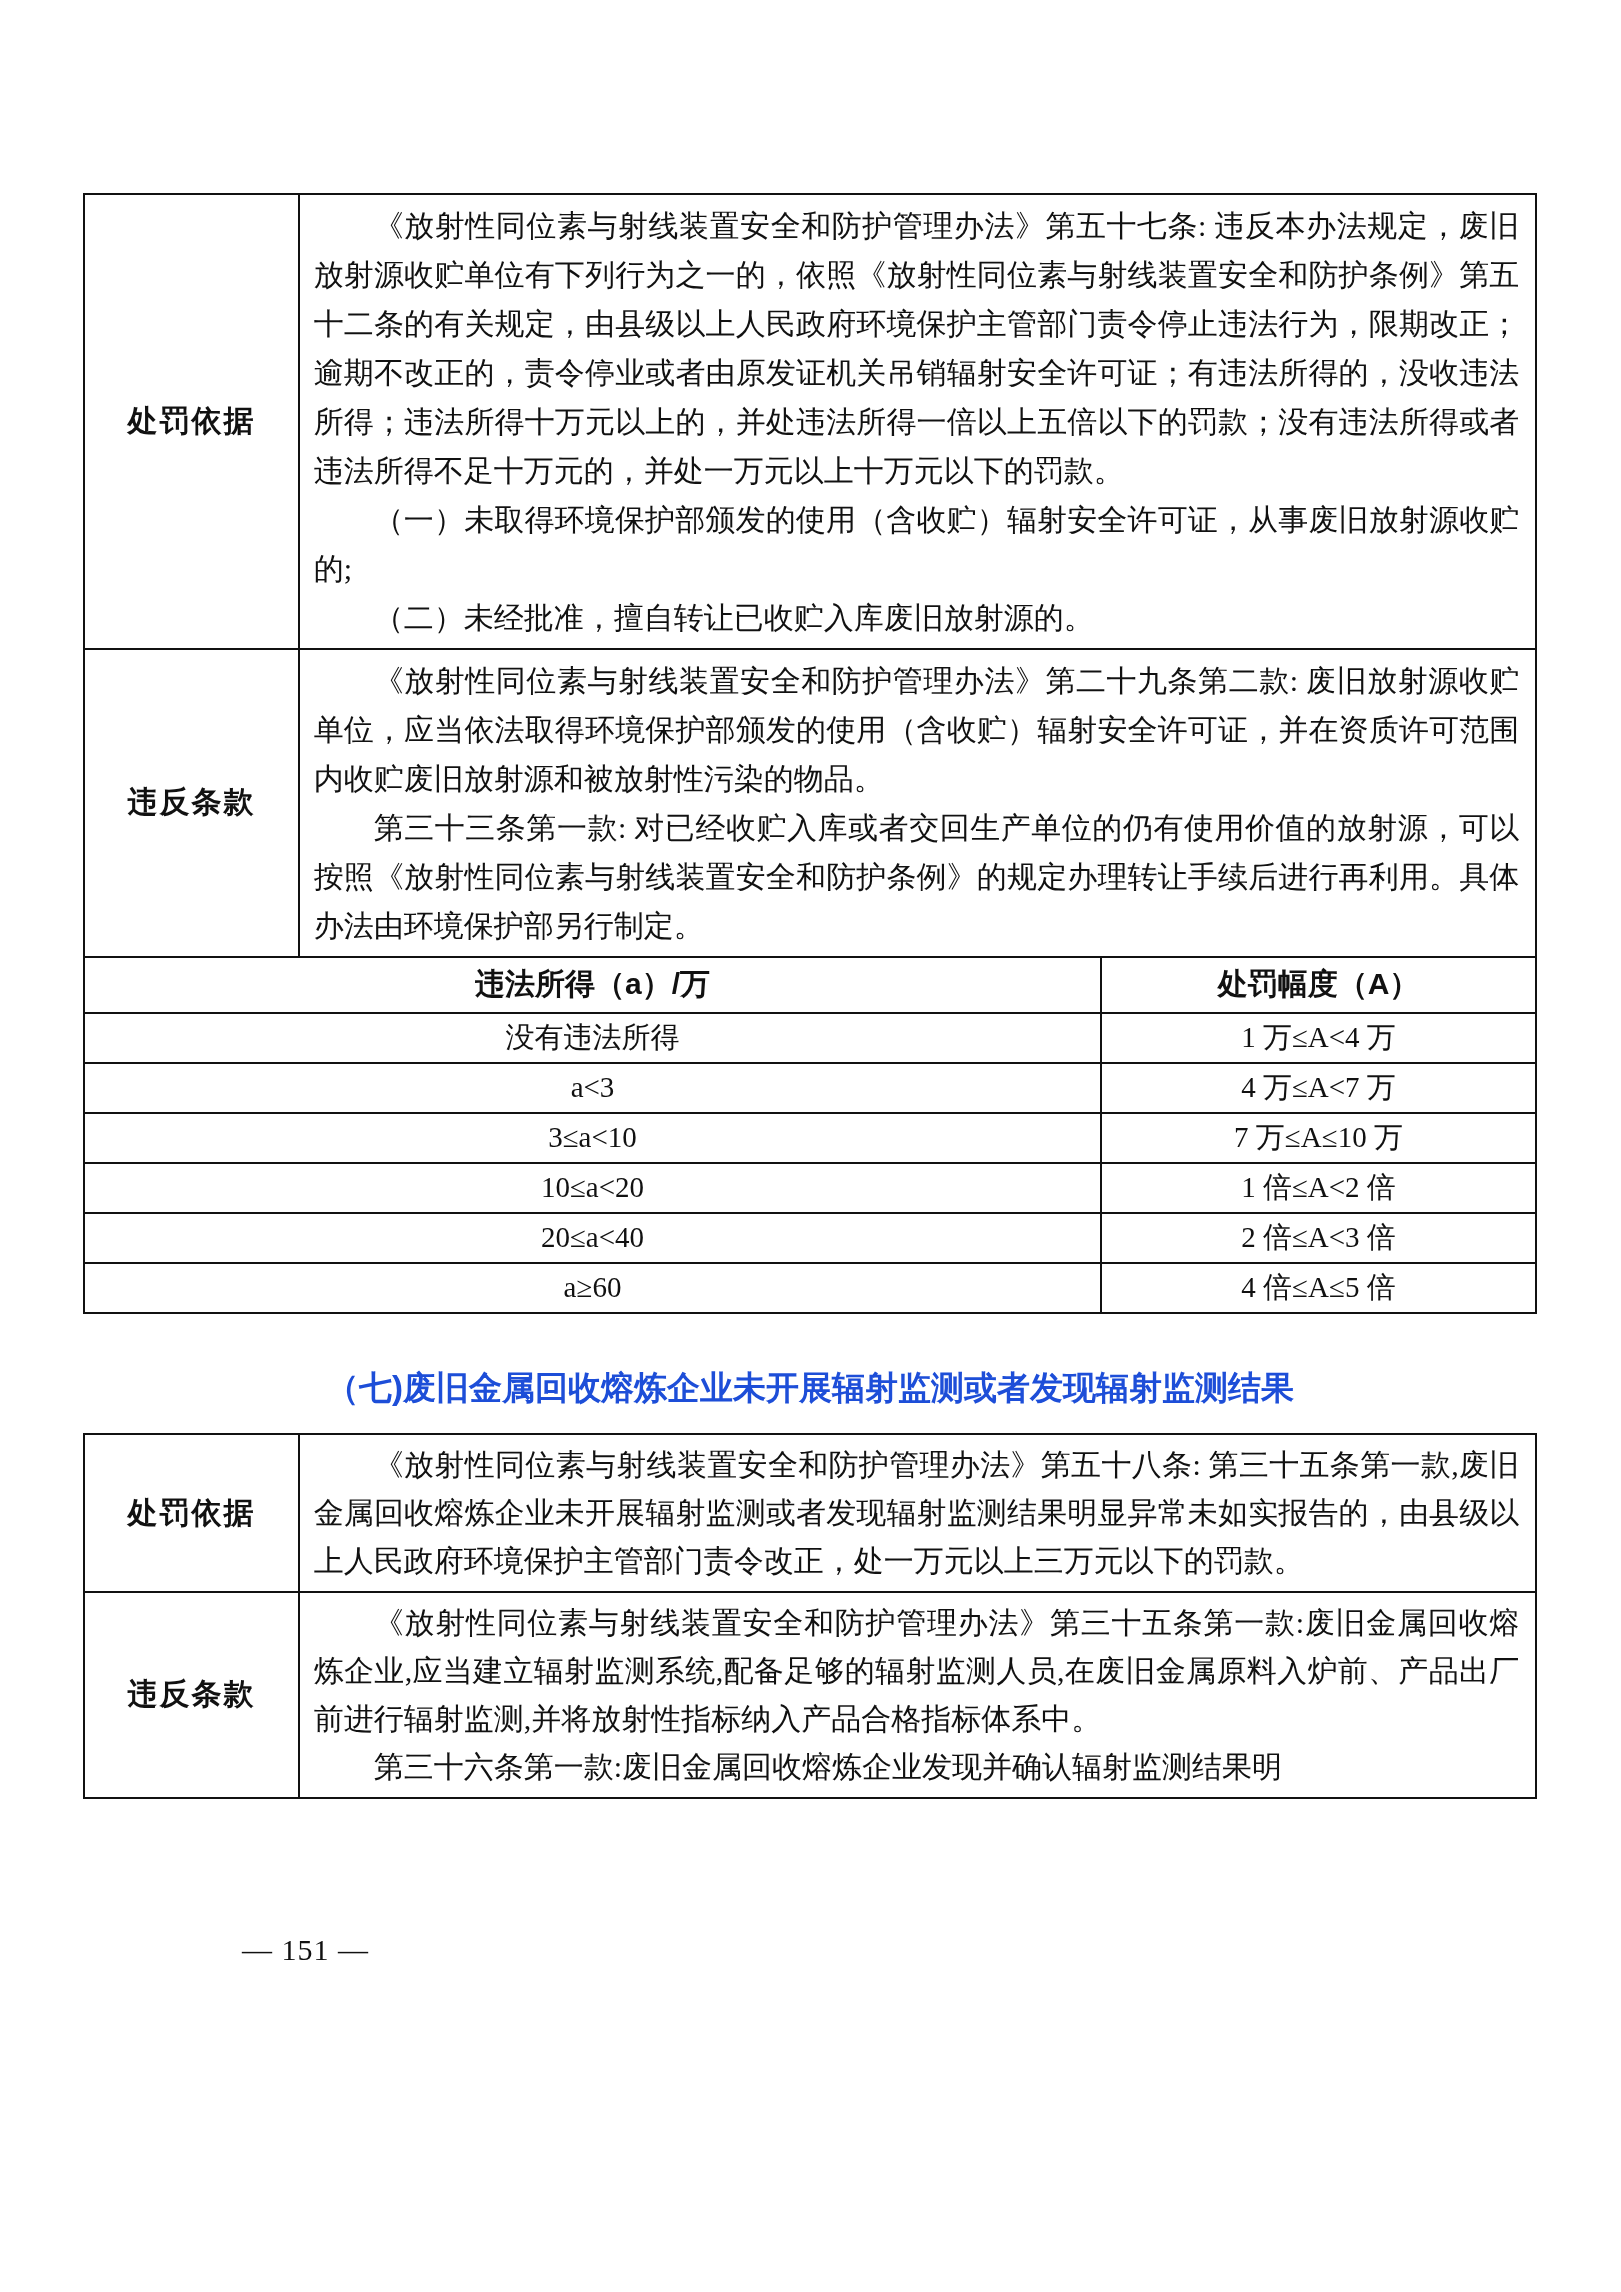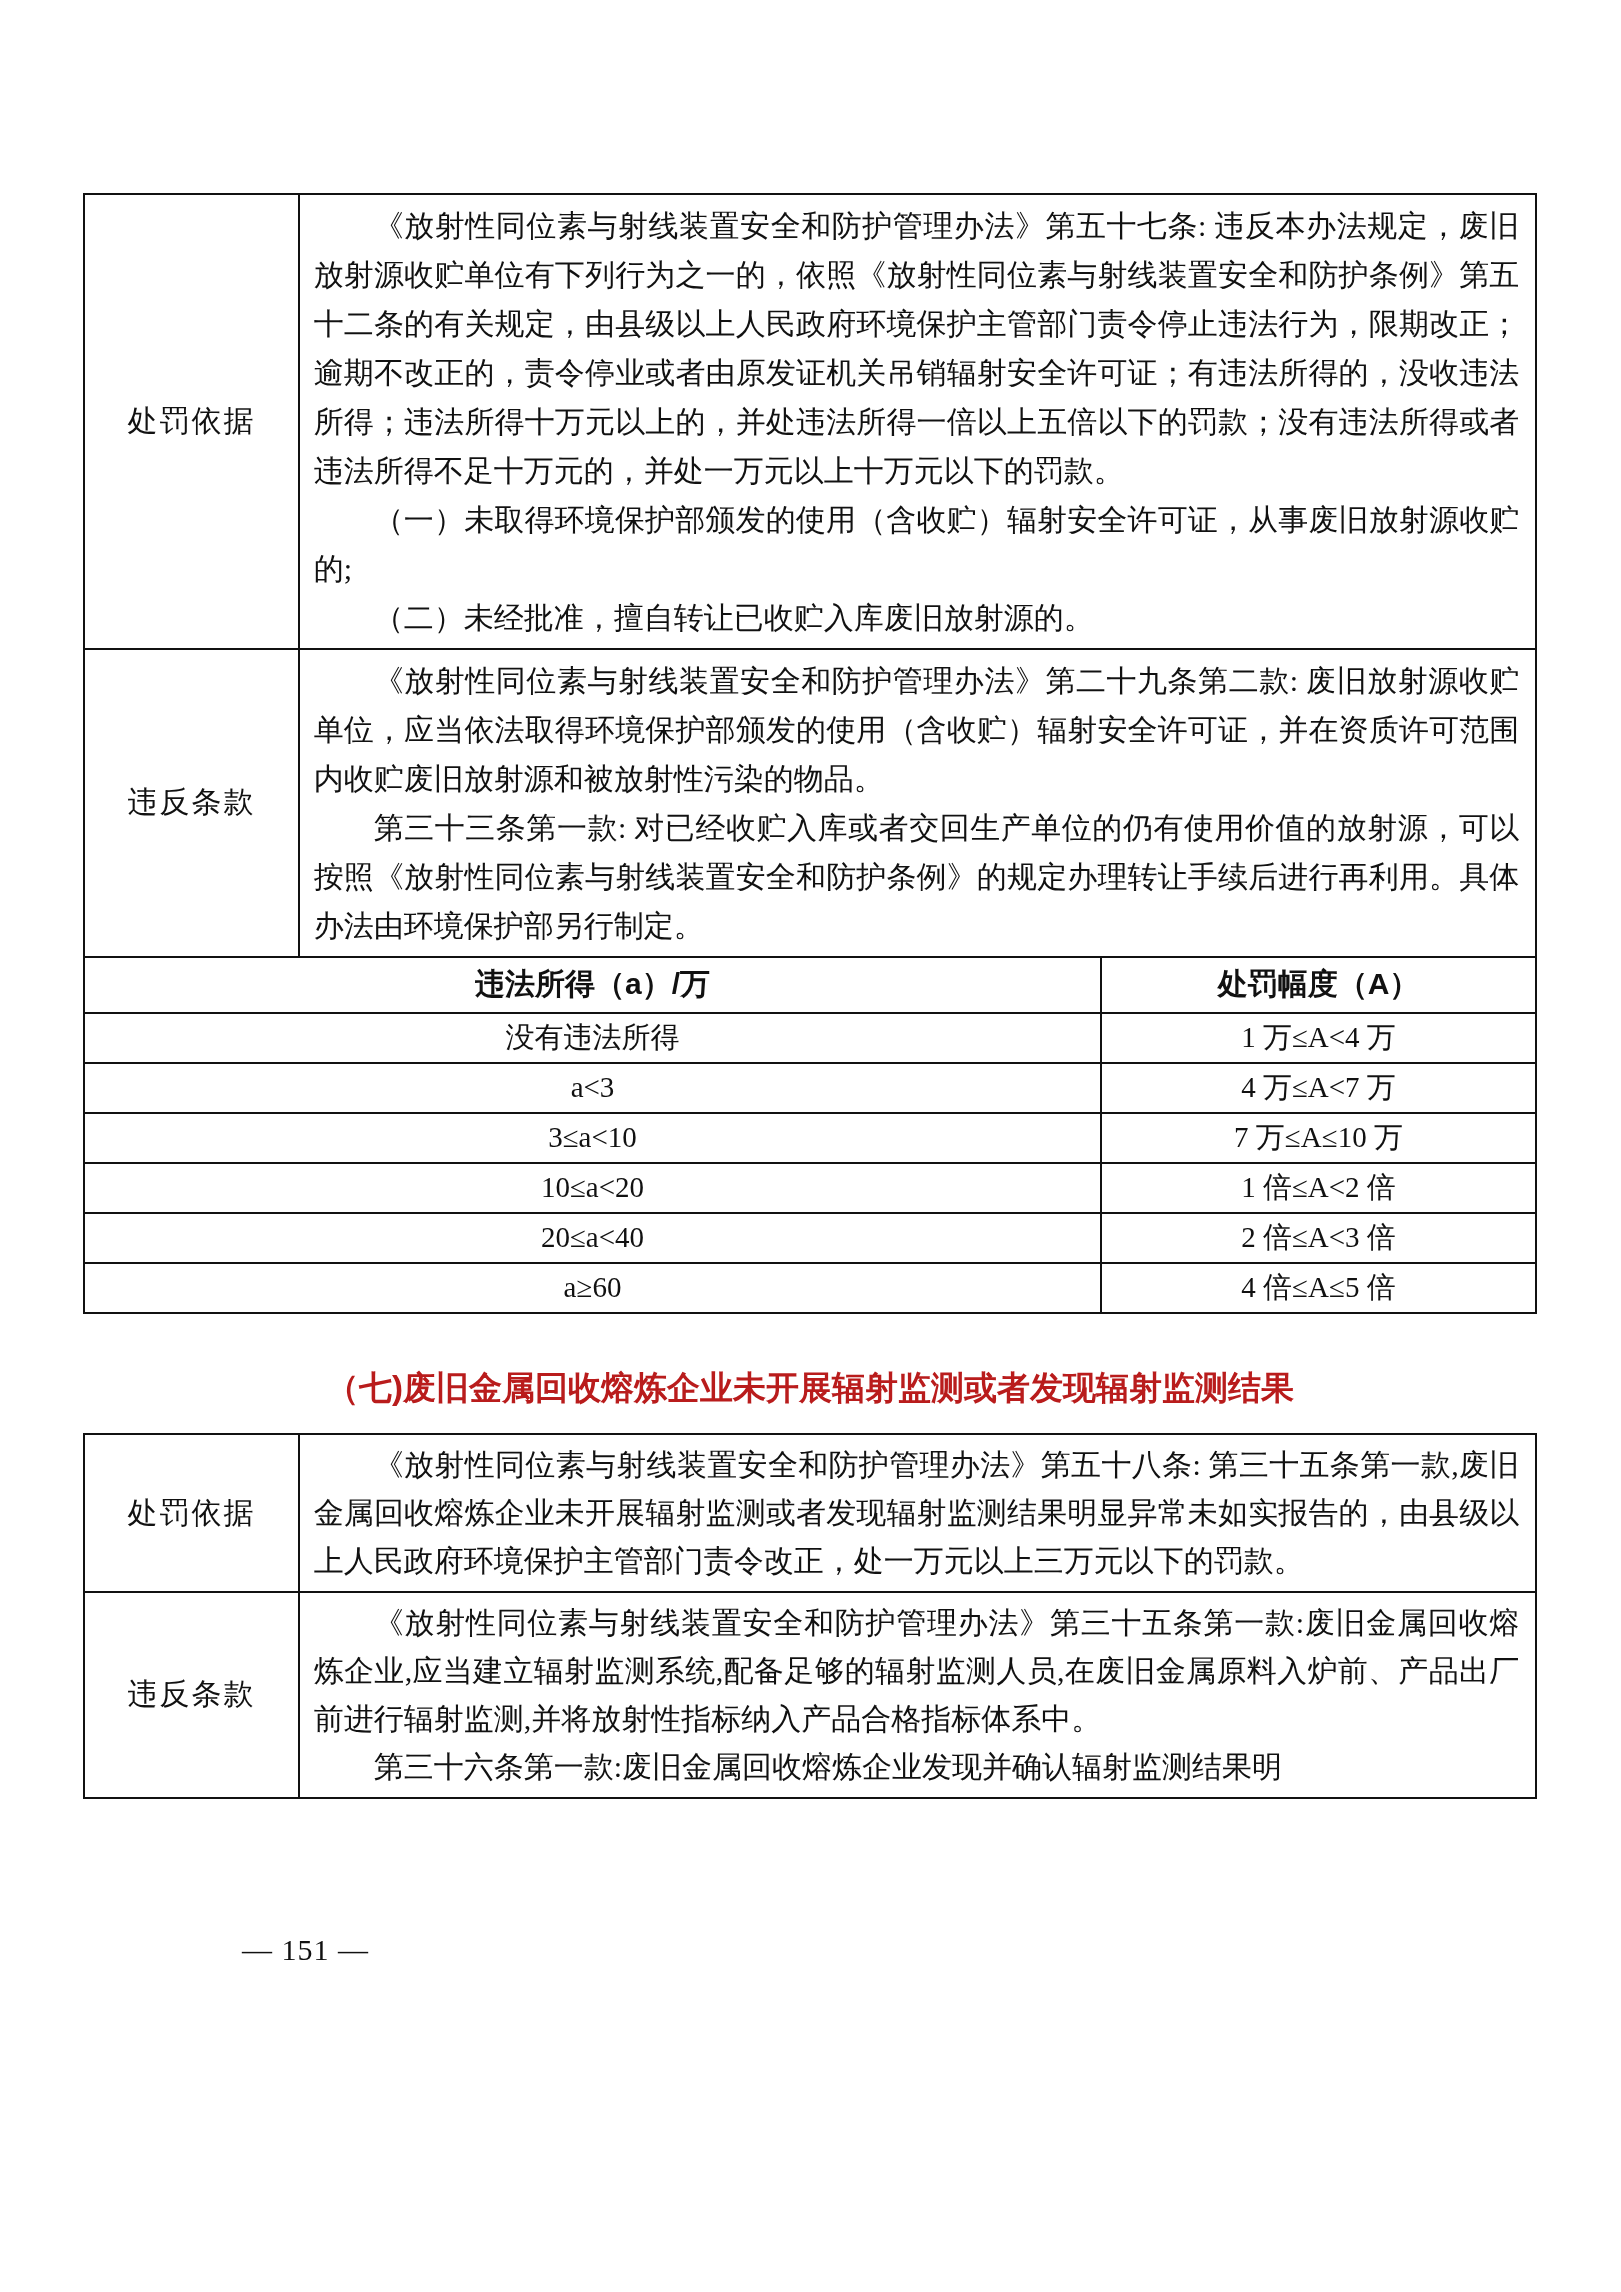--- a/index.html
+++ b/index.html
@@ -15,21 +15,21 @@
   .doc { position:absolute; left:83px; top:193px; width:1454px; }
 
   table { border-collapse:collapse; width:100%; table-layout:fixed; }
   td { border:2px solid #111; vertical-align:middle;margin-left:45px; }
 
   
   .label-cell {
     width:211px;
     text-align:center;
     font-family:"Liberation Sans","DejaVu Sans",sans-serif;
-    font-weight:normal;
+    font-weight:bold;
     font-size:30px;
     letter-spacing:2px;
   }
   .text-cell { padding:5.9px 15.7px 5.9px 13.7px; }
   .text-cell p {
     margin:0;
     font-size:30px;
     line-height:49px;
     text-align:justify;
     text-indent:2em;
@@ -52,21 +52,21 @@
   }
 
   
   .section-heading {
     margin:49px 0 21.6px 0;
     text-align:center;
     font-family:"Liberation Sans","DejaVu Sans",sans-serif;
     font-weight:bold;
     font-size:33px;
     line-height:49px;
-    color:#b91c1c;
+    color:#1d4ed8;
   }
 
   
   .t2 .text-cell p { line-height:48px; }
 
   .page-footer {
     position:absolute;
     left:242px; top:1933px;
     font-size:30px;
     color:#111;

